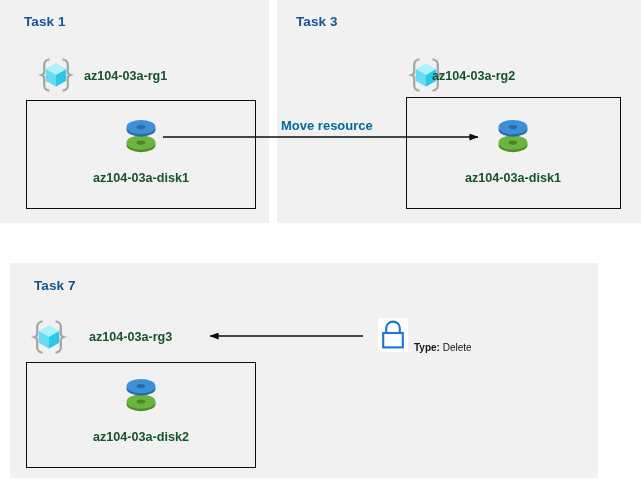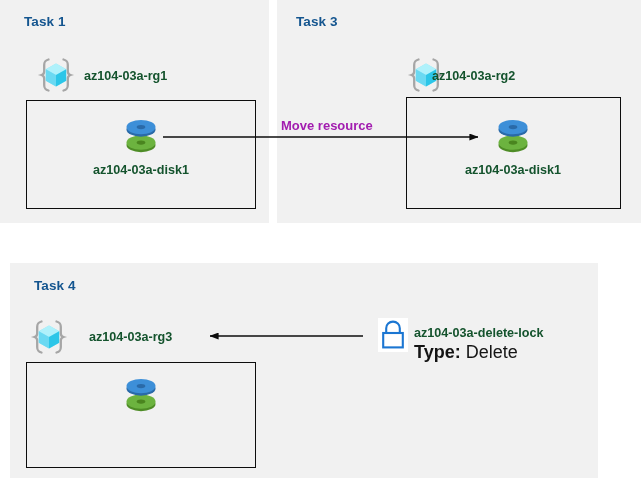--- a/index.html
+++ b/index.html
@@ -78,35 +78,36 @@
   .node-label {
     position: absolute;
     font-weight: bold;
     font-size: 12.6px;
     color: #14532d;
     white-space: nowrap;
   }
   .node-label.centered {
     text-align: center;
     transform: translateX(-50%);
+    margin-top: 8px;
   }
 
   .sub-label {
     position: absolute;
-    font-size: 18px;
+    font-size: 10px;
     color: #141414;
     white-space: nowrap;
   }
   .sub-label b { font-weight: bold; }
 
   .edge-label {
     position: absolute;
     font-weight: bold;
     font-size: 13px;
-    color: #a21caf;
+    color: #0369a1;
     white-space: nowrap;
   }
 
   .arrow-layer {
     position: absolute;
     left: 0; top: 0;
     width: 641px; height: 487px;
     pointer-events: none;
   }
 </style>
@@ -169,59 +170,59 @@
       <ellipse cx="20" cy="28.6" rx="14.5" ry="7.2" fill="#6cb33f"></ellipse>
       <ellipse cx="20" cy="28.6" rx="4.3" ry="2.1" fill="#4a851f"></ellipse>
       <ellipse cx="20" cy="15.5" rx="14.5" ry="7.2" fill="#2a6aa8"></ellipse>
       <ellipse cx="20" cy="13.1" rx="14.5" ry="7.2" fill="#3d8fd8"></ellipse>
       <ellipse cx="20" cy="13.1" rx="4.3" ry="2.1" fill="#2a6aa8"></ellipse>
     </svg>
   </div>
   <div class="node-label centered" style="left:513px; top:163px;">az104-03a-disk1</div>
 
   <div class="panel" id="panel-task3"></div>
-  <div class="panel-title" id="title-task3">Task 4</div>
+  <div class="panel-title" id="title-task3">Task 7</div>
 
   <div class="rg-icon" style="left:30px; top:318px;">
     <svg viewBox="0 0 38 38" xmlns="http://www.w3.org/2000/svg">
       <path d="M11.5 3.5 C7.5 4.5 7.2 6.5 7.2 9 L7.2 15.5 C7.2 17.4 6.4 18.4 4.6 19 C6.4 19.6 7.2 20.6 7.2 22.5 L7.2 29 C7.2 31.5 7.5 33.5 11.5 34.5" fill="none" stroke="#a6a6a6" stroke-width="2.3" stroke-linecap="round"></path>
       <path d="M26.5 3.5 C30.5 4.5 30.8 6.5 30.8 9 L30.8 15.5 C30.8 17.4 31.6 18.4 33.4 19 C31.6 19.6 30.8 20.6 30.8 22.5 L30.8 29 C30.8 31.5 30.5 33.5 26.5 34.5" fill="none" stroke="#a6a6a6" stroke-width="2.3" stroke-linecap="round"></path>
       <polygon points="19,7.5 29.2,13.3 29.2,24.7 19,30.5 8.8,24.7 8.8,13.3" fill="#8ce8f7"></polygon>
       <polygon points="19,7.5 29.2,13.3 19,19.1 8.8,13.3" fill="#aff1fb"></polygon>
       <polygon points="19,19.1 29.2,13.3 29.2,24.7 19,30.5" fill="#2cc6e8"></polygon>
       <polygon points="19,19.1 19,30.5 8.8,24.7 8.8,13.3" fill="#6ad9f2"></polygon>
     </svg>
   </div>
   <div class="node-label" style="left:89px; top:330px;">az104-03a-rg3</div>
 
   <div class="lock-icon" style="left:378px; top:318px;">
     <svg viewBox="0 0 30 34" xmlns="http://www.w3.org/2000/svg">
       <rect x="0" y="0" width="30" height="34" fill="#ffffff"></rect>
       <path d="M8.2 15 L8.2 10.2 C8.2 6.4 11.2 3.6 15 3.6 C18.8 3.6 21.8 6.4 21.8 10.2 L21.8 15" fill="none" stroke="#1b76d2" stroke-width="2.1"></path>
       <rect x="5.2" y="15" width="19.6" height="14.4" fill="none" stroke="#1b76d2" stroke-width="2.1"></rect>
     </svg>
   </div>
-  <div class="node-label" style="left:414px; top:326px;">az104-03a-delete-lock</div>
   <div class="sub-label" style="left:414px; top:342px;">
     <b>Type:</b>
     <span>Delete</span>
   </div>
 
   <div class="inner-box" id="box-task3"></div>
 
   <div class="disk-icon" style="left:121px; top:373px;">
     <svg viewBox="0 0 40 42" xmlns="http://www.w3.org/2000/svg">
       <ellipse cx="20" cy="31" rx="14.5" ry="7.2" fill="#4e8c26"></ellipse>
       <ellipse cx="20" cy="28.6" rx="14.5" ry="7.2" fill="#6cb33f"></ellipse>
       <ellipse cx="20" cy="28.6" rx="4.3" ry="2.1" fill="#4a851f"></ellipse>
       <ellipse cx="20" cy="15.5" rx="14.5" ry="7.2" fill="#2a6aa8"></ellipse>
       <ellipse cx="20" cy="13.1" rx="14.5" ry="7.2" fill="#3d8fd8"></ellipse>
       <ellipse cx="20" cy="13.1" rx="4.3" ry="2.1" fill="#2a6aa8"></ellipse>
     </svg>
   </div>
+  <div class="node-label centered" style="left:141px; top:422px;">az104-03a-disk2</div>
 
   <svg class="arrow-layer" viewBox="0 0 641 487" xmlns="http://www.w3.org/2000/svg">
     <defs>
       <marker id="arrowhead-right" markerWidth="9" markerHeight="7" refX="8.6" refY="3.5" orient="auto" markerUnits="userSpaceOnUse">
         <polygon points="0 0, 9 3.5, 0 7" fill="#0d0d0d"></polygon>
       </marker>
       <marker id="arrowhead-left" markerWidth="9" markerHeight="7" refX="8.6" refY="3.5" orient="auto" markerUnits="userSpaceOnUse">
         <polygon points="0 0, 9 3.5, 0 7" fill="#0d0d0d"></polygon>
       </marker>
     </defs>

